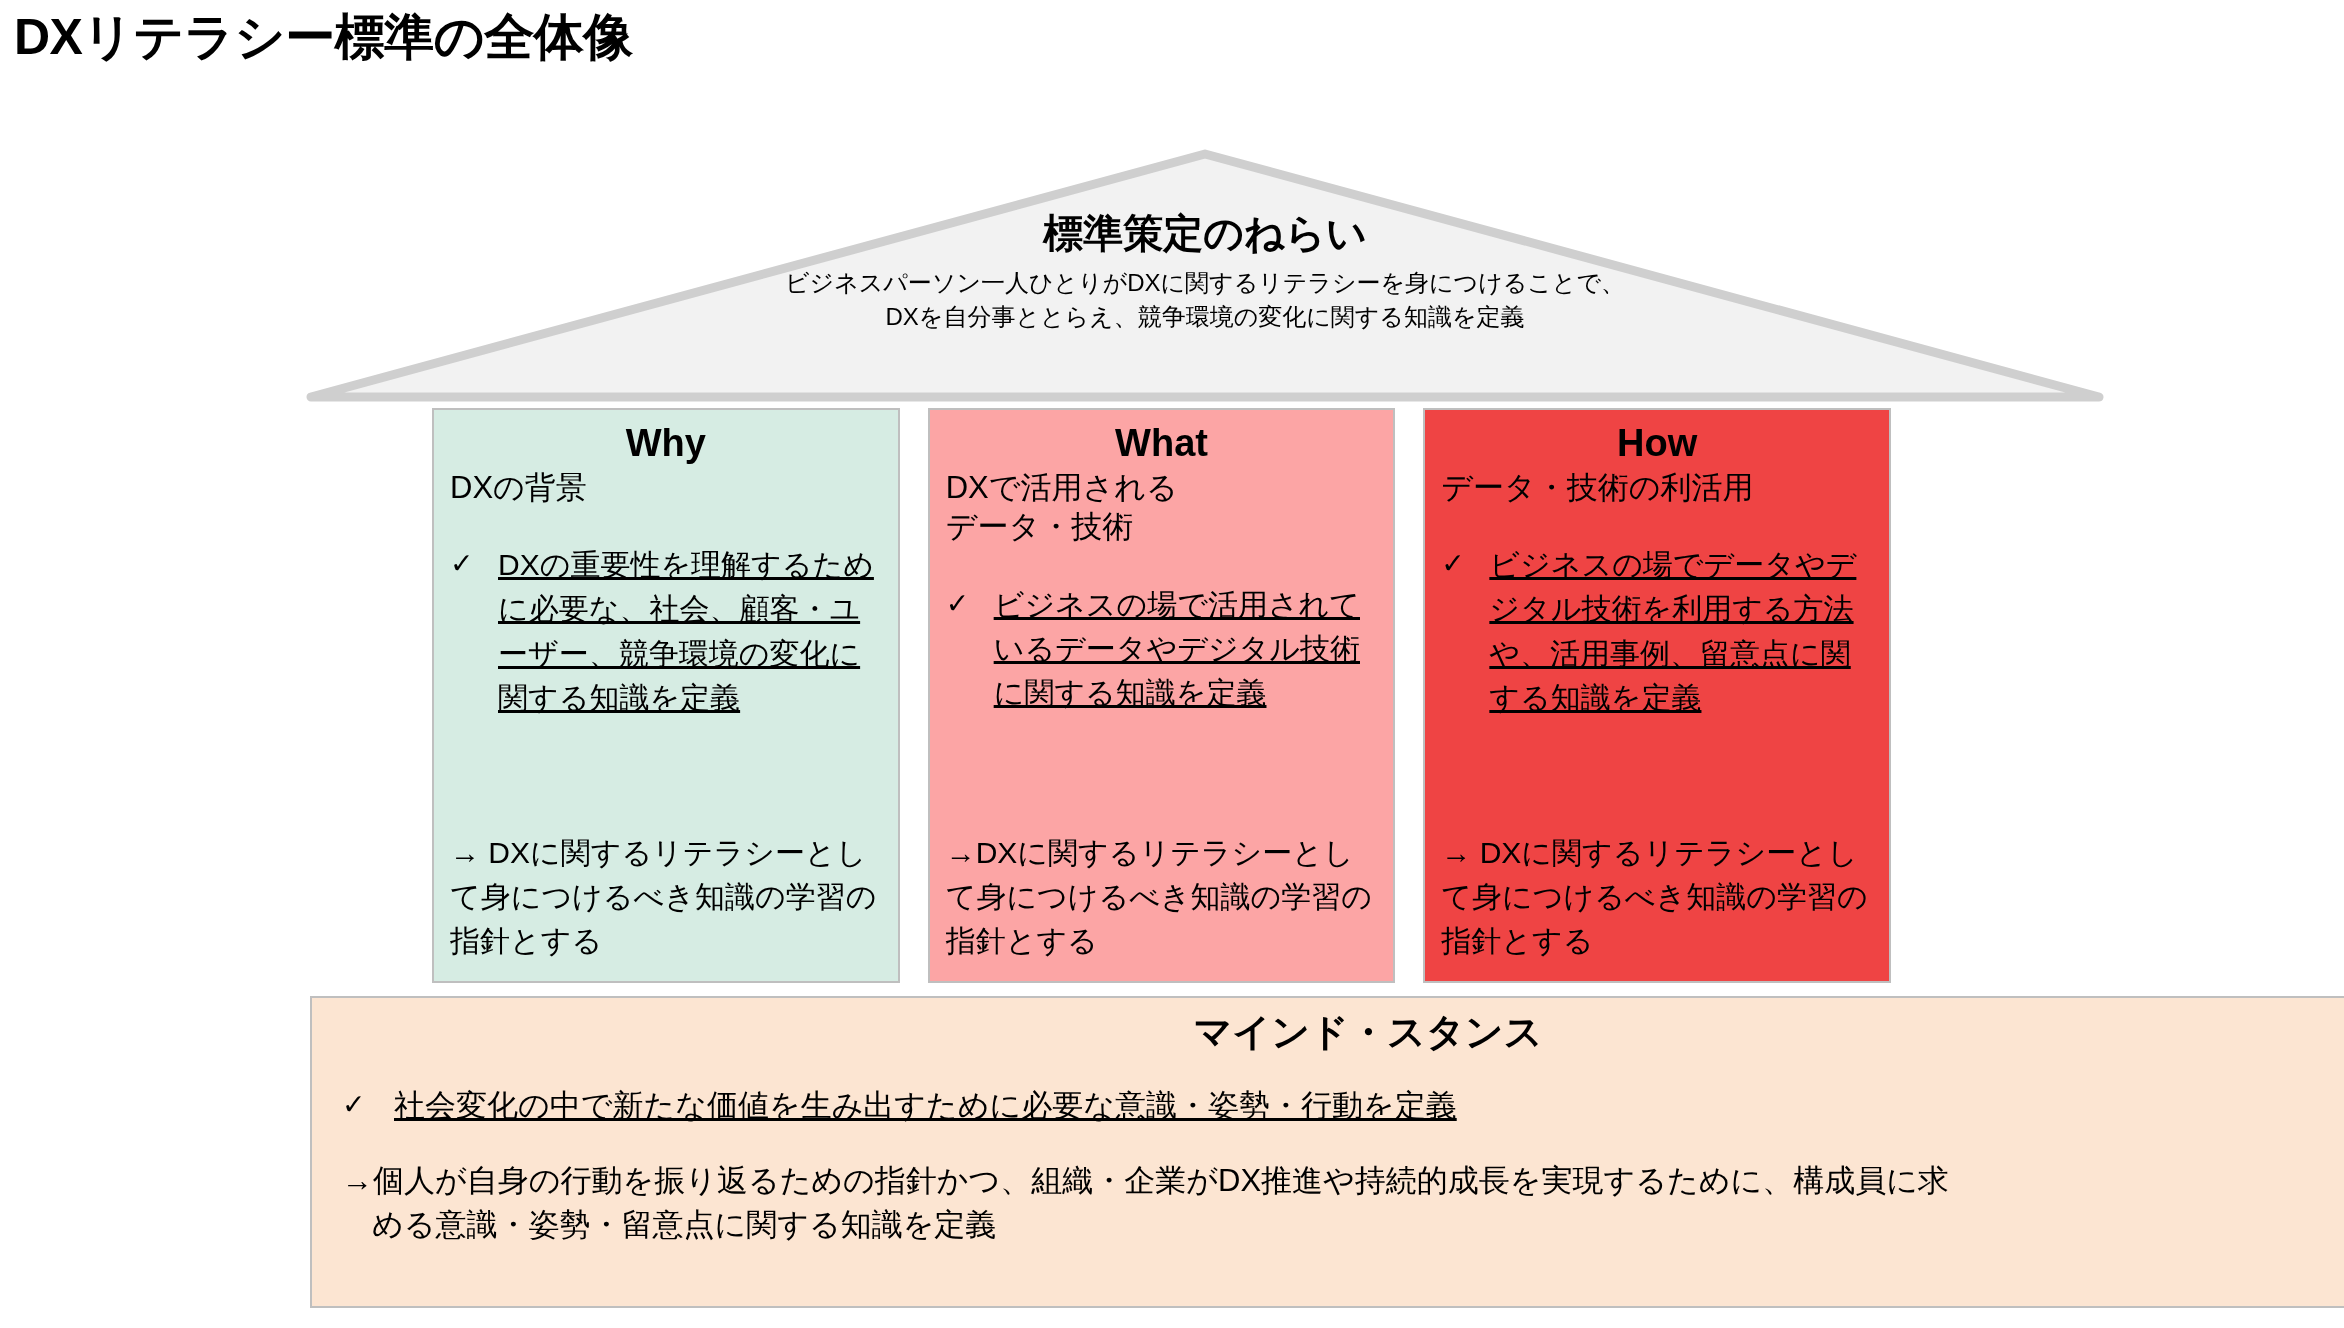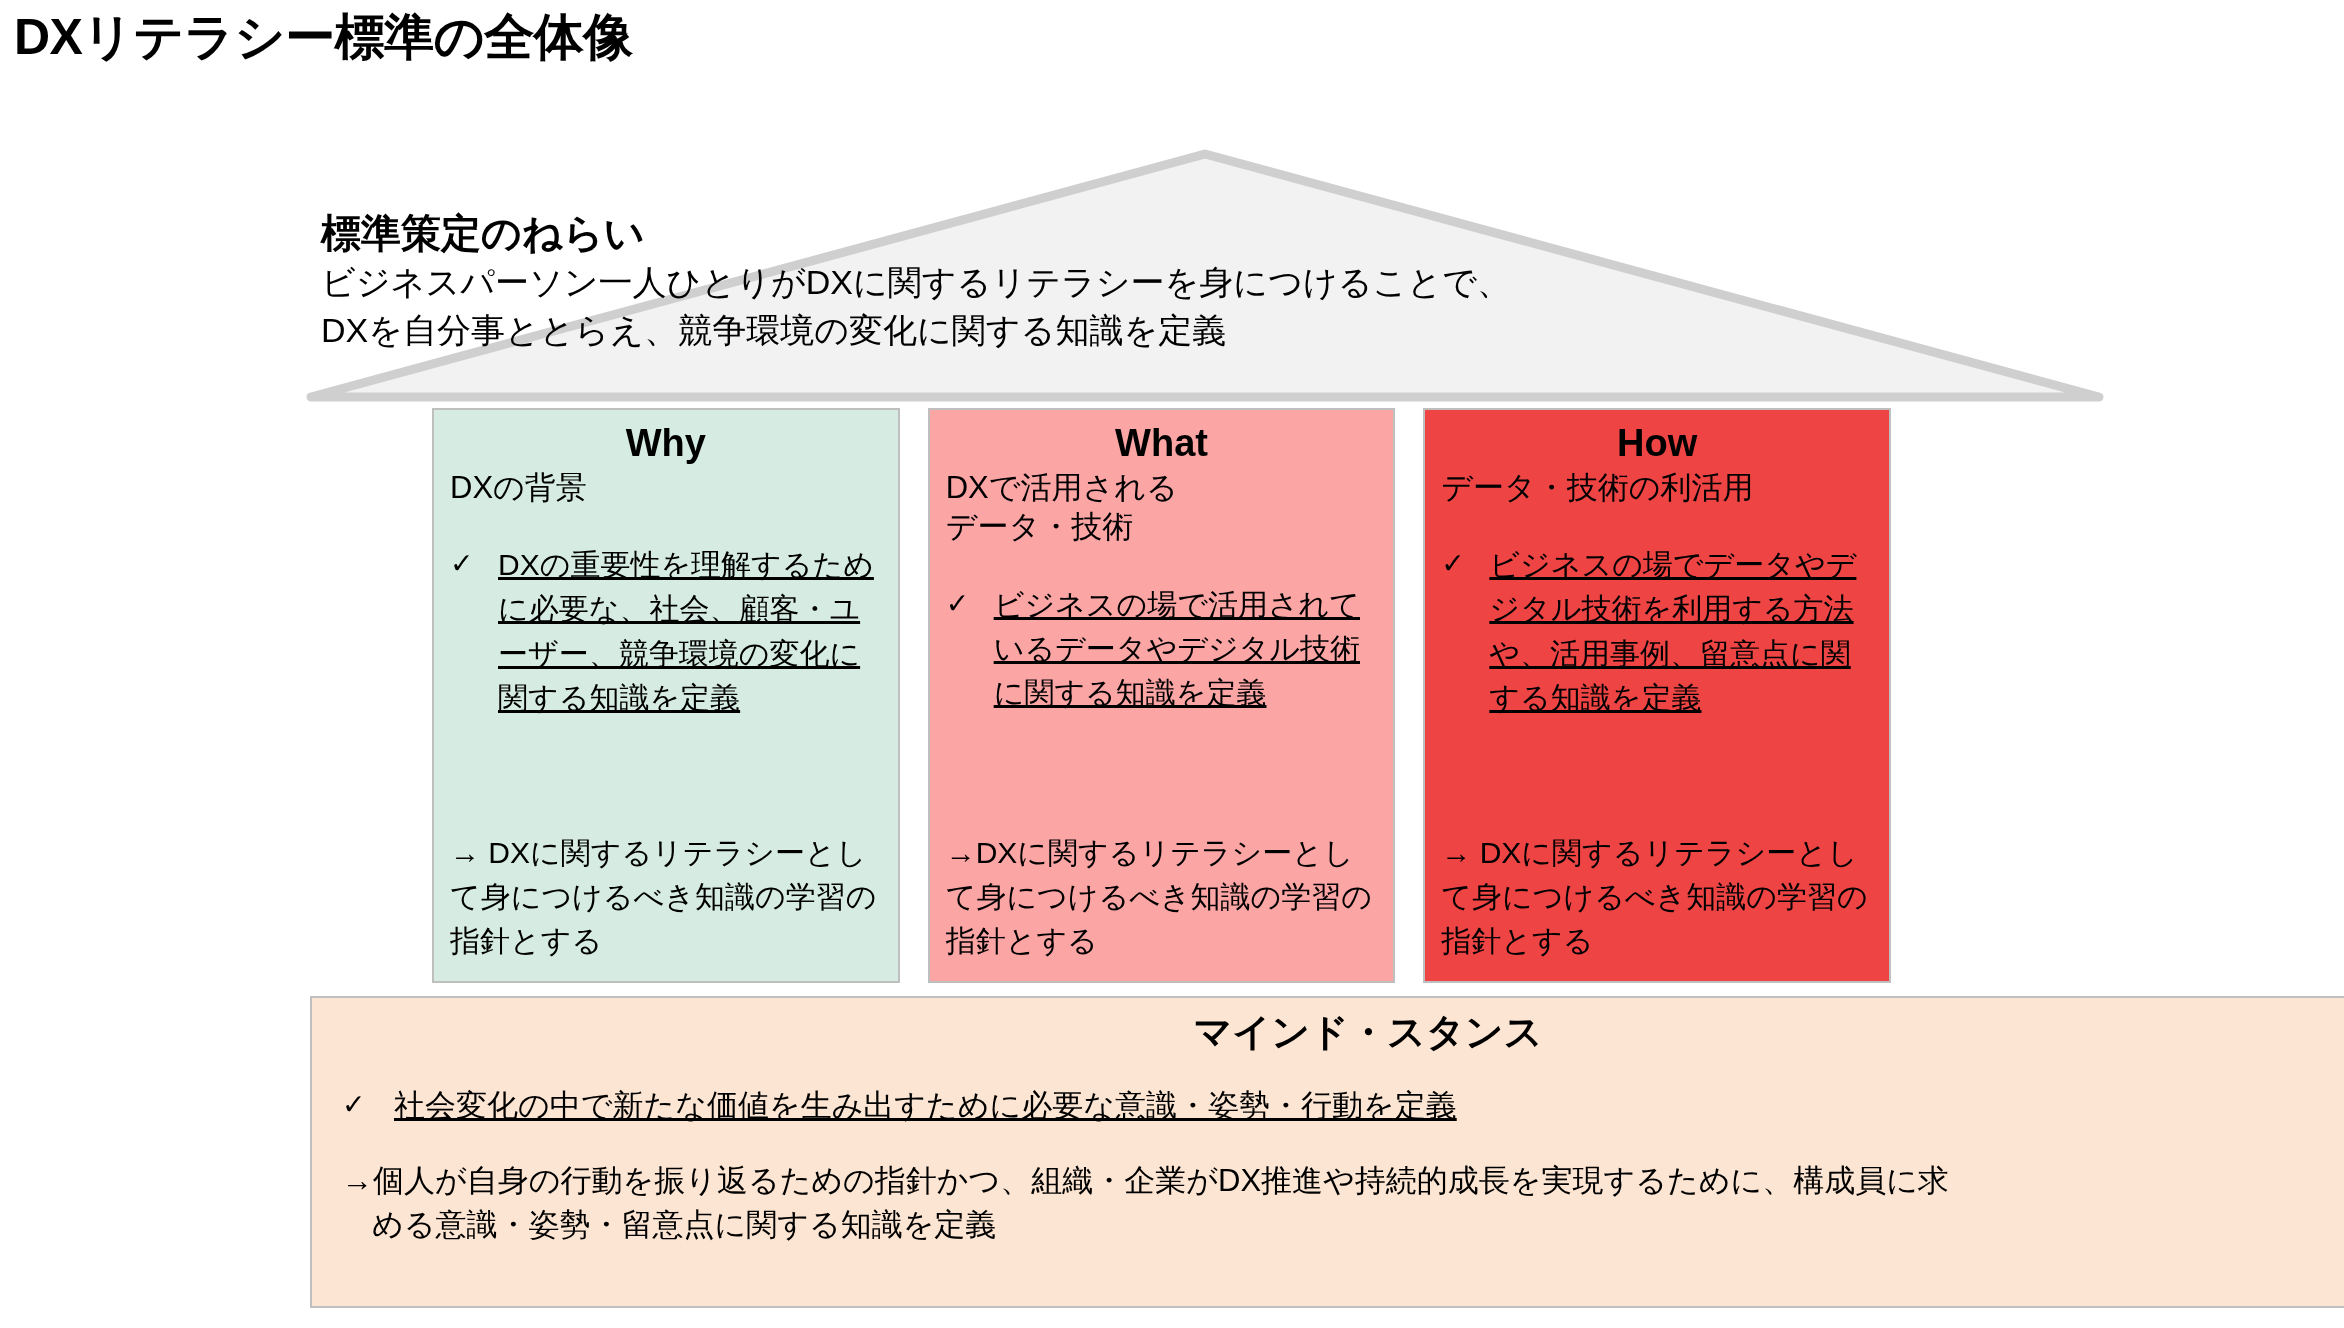--- a/index.html
+++ b/index.html
@@ -36,32 +36,34 @@
     height: 255px;
   }
   .roof-shape {
     position: absolute;
     inset: 0;
     width: 100%;
     height: 100%;
   }
   .roof-text {
     position: absolute;
-    left: 16px;
+    left: 0;
     top: 0;
     width: 100%;
+    text-align: center;
   }
   .roof-heading {
     margin-top: 60px;
     font-size: 40px;
     font-weight: bold;
     line-height: 1.25;
   }
   .roof-body {
-    font-size: 34px;
+    margin-top: 8px;
+    font-size: 24px;
     line-height: 1.42;
   }
 
   
   .pillars {
     position: absolute;
     left: 432px;
     top: 408px;
     width: 1459px;
     height: 575px;

